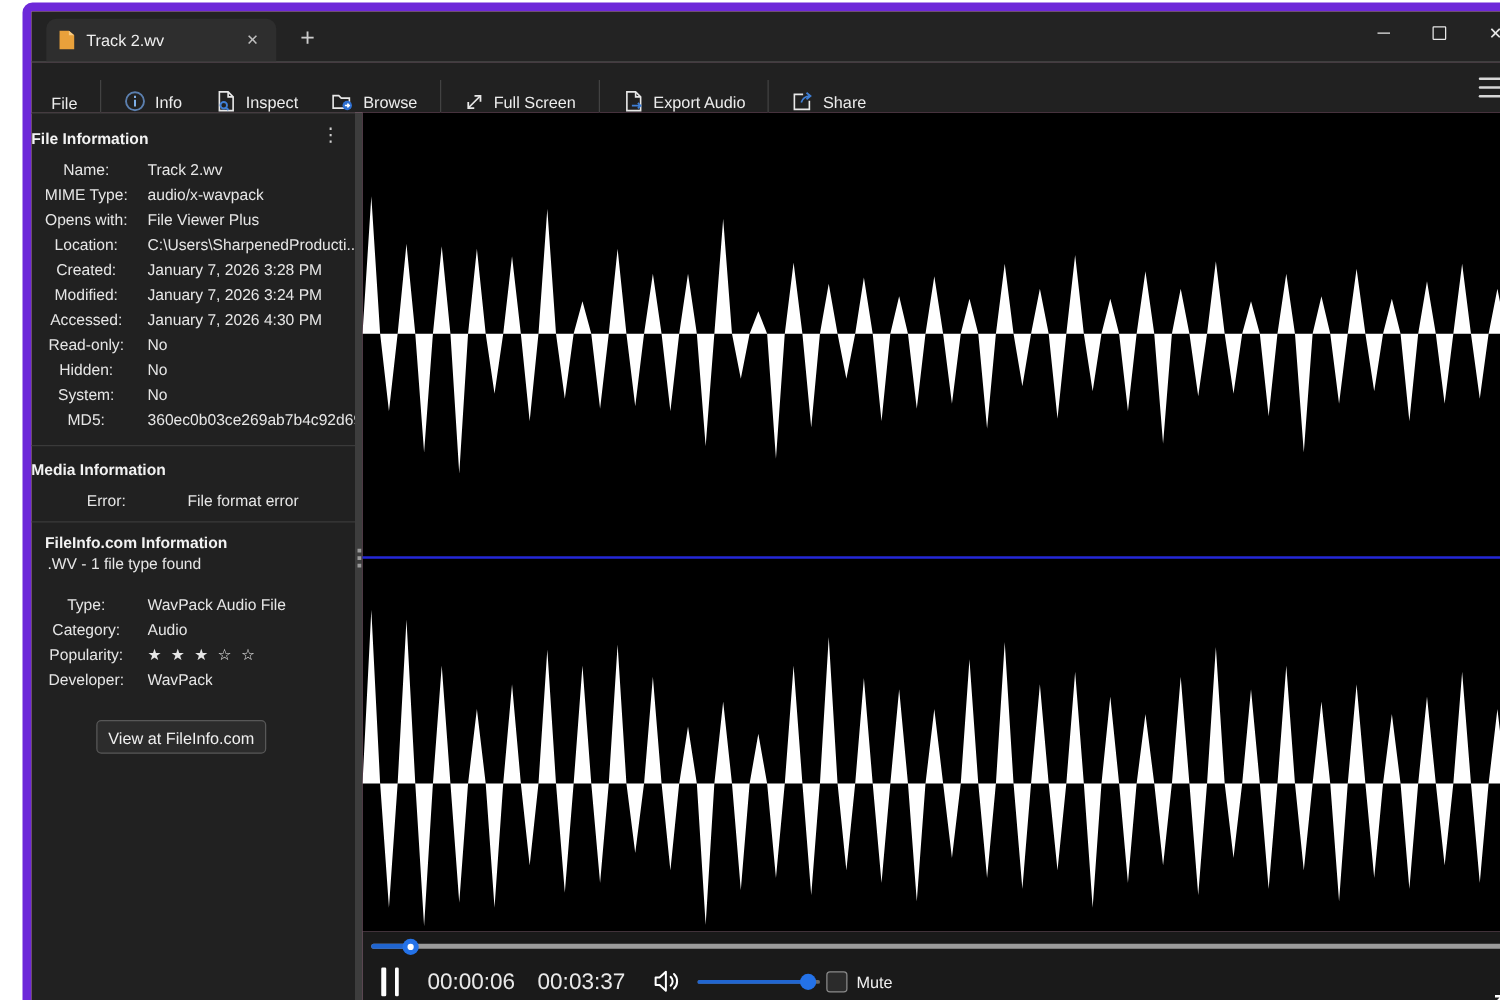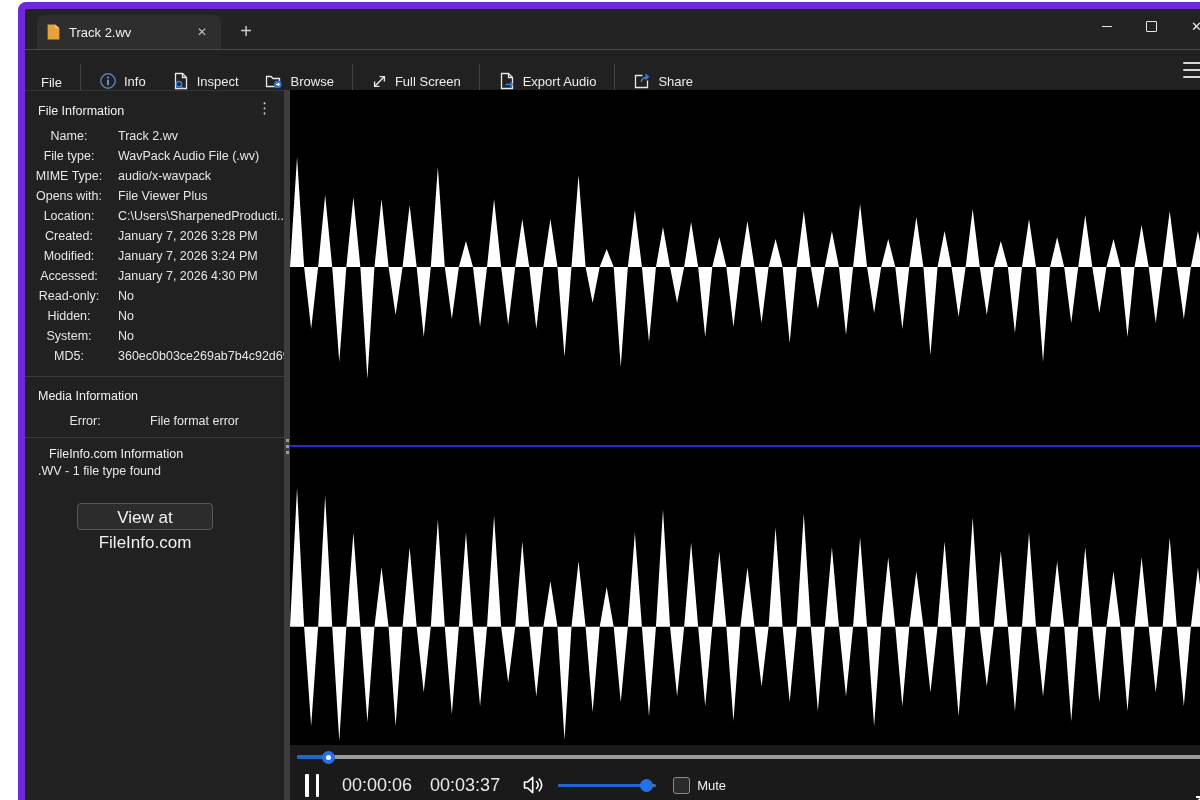--- a/index.html
+++ b/index.html
@@ -27,31 +27,31 @@
   .tbtn{display:flex;align-items:center;gap:7px;padding:0 13px;font-size:13px;color:#ececec;white-space:nowrap;}
   .tbtn.first{padding-left:16px;}
   .tsep{width:1px;height:26px;background:#424242;margin:0 5px;}
   .hamburger{position:absolute;right:14px;top:12px;display:flex;flex-direction:column;gap:5px;}
   .hamburger div{width:22px;height:2px;background:#d8d8d8;border-radius:1px;}
 
   
   .sidebar{position:absolute;left:0;top:81px;width:259px;bottom:0;background:#212121;border-top:1px solid #353535;
            box-sizing:border-box;padding-top:13px;font-size:12.5px;overflow:hidden;}
   .kebab{position:absolute;right:6px;top:6px;font-size:15px;color:#cfcfcf;padding:2px 6px;}
-  .sec-title{font-weight:normal;color:#f2f2f2;padding-left:13px;line-height:14px;}
+  .sec-title{font-weight:bold;color:#f2f2f2;line-height:14px;}
   .rows{margin-top:8px;}
   .row{display:flex;line-height:20px;white-space:nowrap;}
   .row .lbl{width:88px;text-align:center;flex:none;color:#e6e6e6;}
   .row .val{margin-left:5px;color:#e6e6e6;overflow:hidden;text-overflow:clip;}
   .row.wide .lbl{width:120px;}
   .divider{height:1px;background:#3a3a3a;margin-top:10px;}
   .sub-line{padding-left:13px;line-height:20px;color:#e6e6e6;}
   .stars{letter-spacing:2px;}
   .fi-btn{display:block;margin:22px 0 0 52px;width:136px;height:27px;background:#2c2c2c;border:1px solid #585858;
-          border-radius:4px;color:#f0f0f0;font-size:17px;font-family:inherit;text-align:center;line-height:25px;box-sizing:border-box;}
+          border-radius:4px;color:#f0f0f0;font-size:13px;font-family:inherit;text-align:center;line-height:25px;box-sizing:border-box;}
 
   
   .splitter{position:absolute;left:259px;top:81px;width:6px;bottom:0;background:#3d3d3d;cursor:ew-resize;}
   .grip{position:absolute;left:1.5px;top:349px;display:flex;flex-direction:column;gap:3px;}
   .grip div{width:3px;height:3px;background:#9a9a9a;}
 
   
   .viewer{position:absolute;left:265px;top:81px;right:0;bottom:0;display:flex;flex-direction:column;}
   .wavearea{flex:1;background:#000;position:relative;display:flex;flex-direction:column;}
   .wavearea svg{display:block;width:100%;}
@@ -69,21 +69,21 @@
   .ctl-row{position:absolute;left:0;right:0;top:22px;height:36px;display:flex;align-items:center;}
   .pause{display:flex;gap:7px;margin-left:15px;}
   .pause div{width:3.5px;height:23px;background:#fff;border-radius:1px;}
   .time{font-size:18px;color:#e8e8e8;margin-left:23px;}
   .time.dur{margin-left:18px;text-align:right;}
   .vol-ico{margin-left:21px;}
   .volume{position:relative;width:98px;height:14px;margin-left:13px;}
   .volume .track{position:absolute;left:0;right:0;top:5.5px;height:3px;background:#6a6a6a;border-radius:2px;}
   .volume .fill{position:absolute;left:0;top:5.5px;height:3px;background:#2065d0;border-radius:2px;}
   .volume .thumb{position:absolute;top:0.5px;width:13px;height:13px;margin-left:-7px;border-radius:50%;background:#2472e8;}
-  .mutebox{display:flex;align-items:center;margin-left:17px;gap:7px;}
+  .mutebox{display:flex;align-items:center;margin-left:5px;gap:7px;}
   .cbx{width:17px;height:17px;border:1px solid #8a8a8a;border-radius:3px;background:#2b2b2b;box-sizing:border-box;}
   .mute-lbl{font-size:13px;color:#f0f0f0;}
   .expand{position:absolute;right:13px;top:26px;}
 </style>
 </head>
 <body>
 
 <div class="stage">
 <div class="window">
 
@@ -173,24 +173,20 @@
   <div class="sidebar">
     <div class="kebab">⋮</div>
 
     <div class="sec-title">File Information</div>
     <div class="rows">
       <div class="row">
             <span class="lbl">Name:</span>
             <span class="val">Track 2.wv</span>
           </div>
       <div class="row">
-            <span class="lbl">File type:</span>
-            <span class="val">WavPack Audio File (.wv)</span>
-          </div>
-      <div class="row">
             <span class="lbl">MIME Type:</span>
             <span class="val">audio/x-wavpack</span>
           </div>
       <div class="row">
             <span class="lbl">Opens with:</span>
             <span class="val">File Viewer Plus</span>
           </div>
       <div class="row">
             <span class="lbl">Location:</span>
             <span class="val">C:\Users\SharpenedProducti...</span>
@@ -230,20 +226,38 @@
     <div class="rows">
       <div class="row wide">
             <span class="lbl">Error:</span>
             <span class="val">File format error</span>
           </div>
     </div>
 
     <div class="divider" style="margin-top:6px;"></div>
     <div class="sec-title" style="margin-top:9px;margin-left:11px;">FileInfo.com Information</div>
     <div class="sub-line">.WV - 1 file type found</div>
+    <div class="rows" style="margin-top:13px;">
+      <div class="row">
+            <span class="lbl">Type:</span>
+            <span class="val">WavPack Audio File</span>
+          </div>
+      <div class="row">
+            <span class="lbl">Category:</span>
+            <span class="val">Audio</span>
+          </div>
+      <div class="row">
+            <span class="lbl">Popularity:</span>
+            <span class="val stars">★ ★ ★ ☆ ☆</span>
+          </div>
+      <div class="row">
+            <span class="lbl">Developer:</span>
+            <span class="val">WavPack</span>
+          </div>
+    </div>
     <button class="fi-btn">View at FileInfo.com</button>
   </div>
 
   <div class="splitter">
     <div class="grip">
           <div></div>
           <div></div>
           <div></div>
         </div>
   </div>

